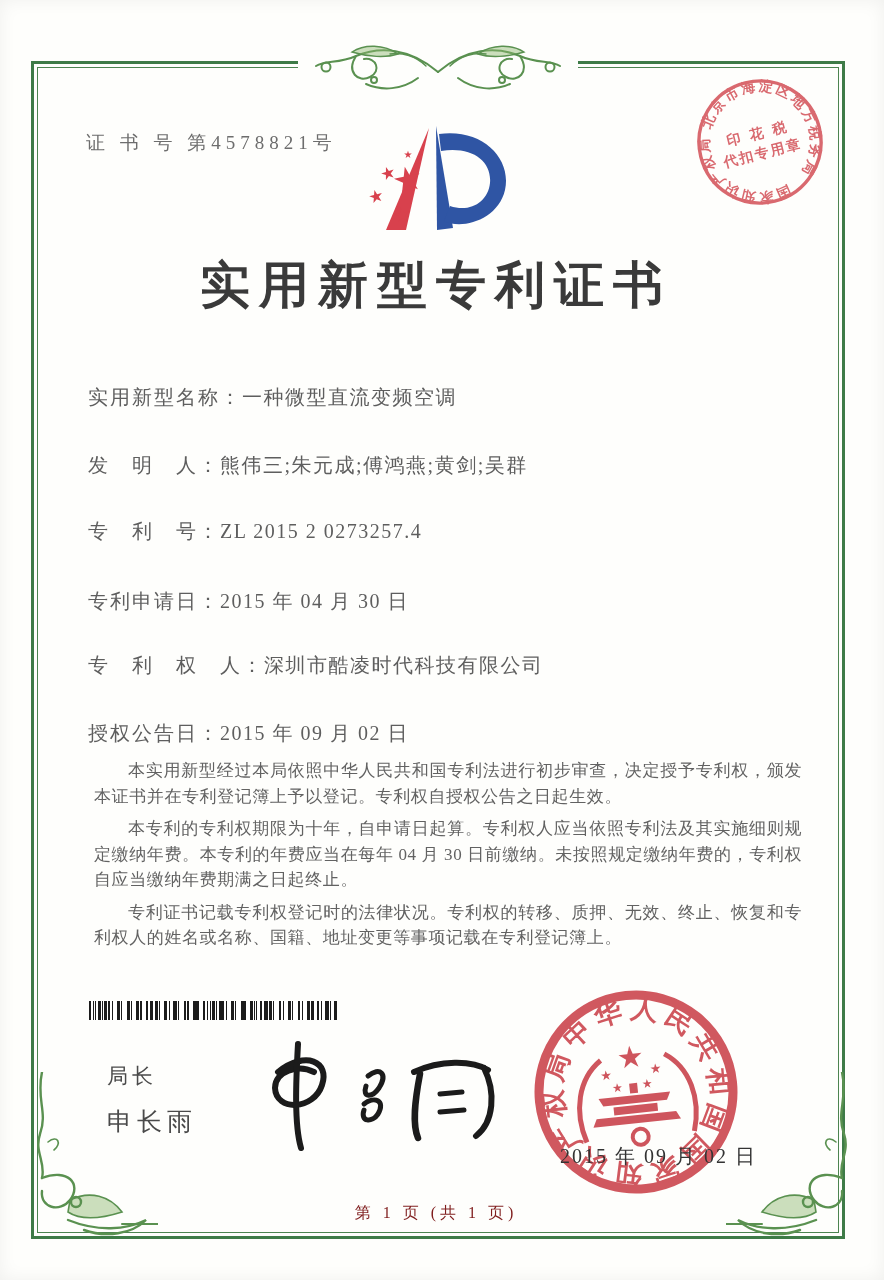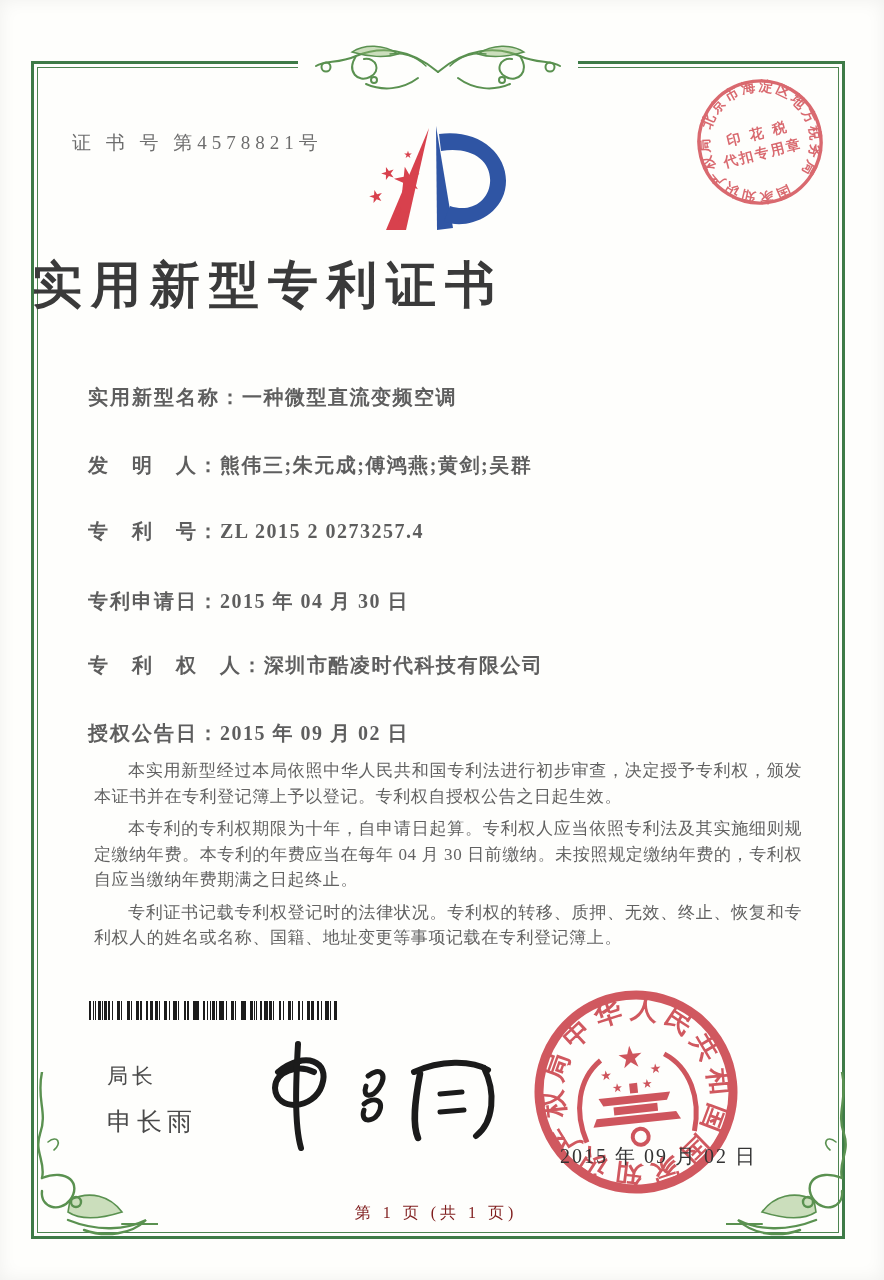--- a/index.html
+++ b/index.html
@@ -5,26 +5,26 @@
   html,body{margin:0;padding:0;background:#ffffff;}
   #page{position:relative;width:884px;height:1280px;background:#fefefc;overflow:hidden;
         font-family:"Liberation Serif","DejaVu Serif",serif;
         box-shadow:inset 0 0 18px rgba(0,0,0,0.06);}
   .abs{position:absolute;}
   
   .frame{position:absolute;left:31px;top:61px;width:808px;height:1172px;
          border:3px solid #3e7b47;}
   .frame-inner{position:absolute;inset:3px;border:1px solid #4c8450;}
   
-  .cert-no{left:72px;top:130px;font-size:19px;letter-spacing:5px;color:#6d6d6d;white-space:nowrap;}
-  
-  .title{left:32px;top:252px;width:808px;font-size:50px;font-weight:600;
+  .cert-no{left:86px;top:130px;font-size:19px;letter-spacing:5px;color:#6d6d6d;white-space:nowrap;}
+  
+  .title{left:32px;top:252px;width:808px;text-align:center;font-size:50px;font-weight:600;
          letter-spacing:9px;color:#3a3a3a;white-space:nowrap;}
   
-  .field-row{left:88px;font-size:20px;color:#5e5e5e;letter-spacing:1.5px;white-space:nowrap;font-weight:bold;}
+  .field-row{left:88px;font-size:20px;color:#5e5e5e;letter-spacing:1.5px;white-space:nowrap;}
   .field-row .lab{letter-spacing:2px;}
   
   .legal{left:88px;top:758px;width:714px;}
   .legal p{margin:0 0 7px 6px;font-size:17px;line-height:25.5px;text-indent:2em;
            letter-spacing:0.6px;color:#626262;text-align:justify;}
   
   .barcode{left:89px;top:1001px;width:248px;height:19px;
     background:
       repeating-linear-gradient(90deg,#1c1c1c 0 2px,transparent 2px 4px,#1c1c1c 4px 5px,transparent 5px 9px,#1c1c1c 9px 12px,transparent 12px 13px,#1c1c1c 13px 14px,transparent 14px 19px),
       repeating-linear-gradient(90deg,transparent 0 6px,#1c1c1c 6px 7px,transparent 7px 15px,#1c1c1c 15px 18px,transparent 18px 23px);

